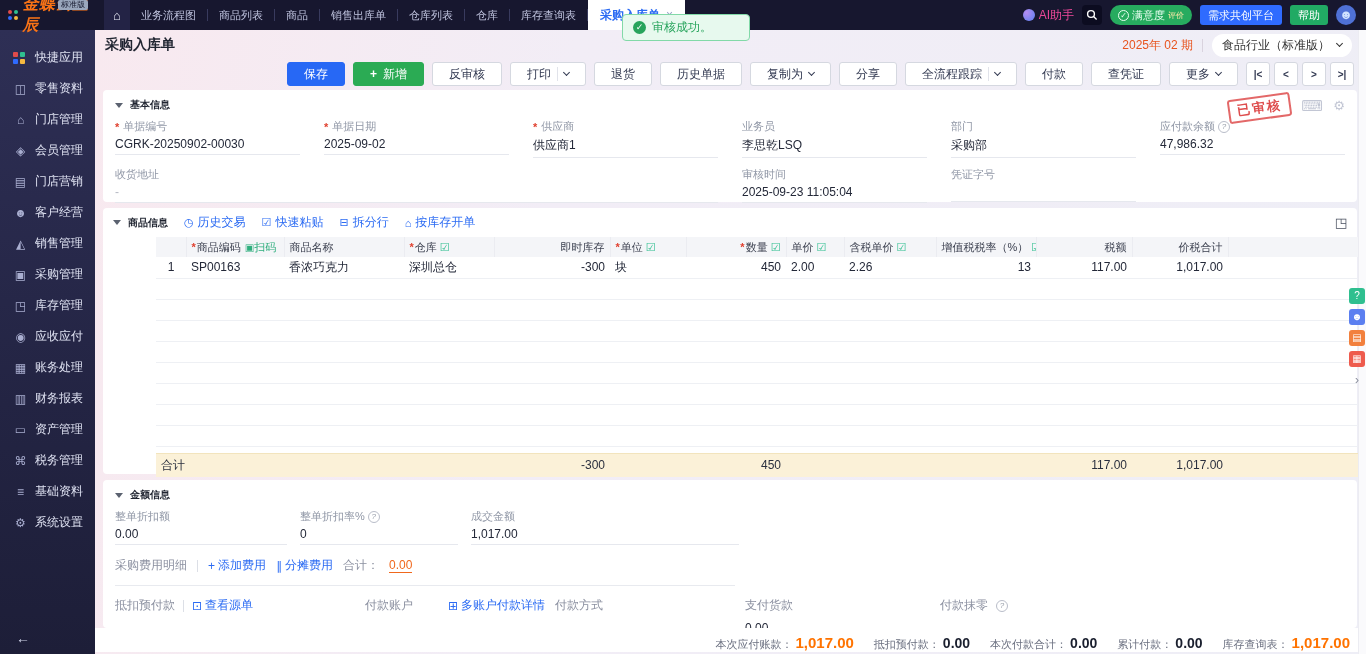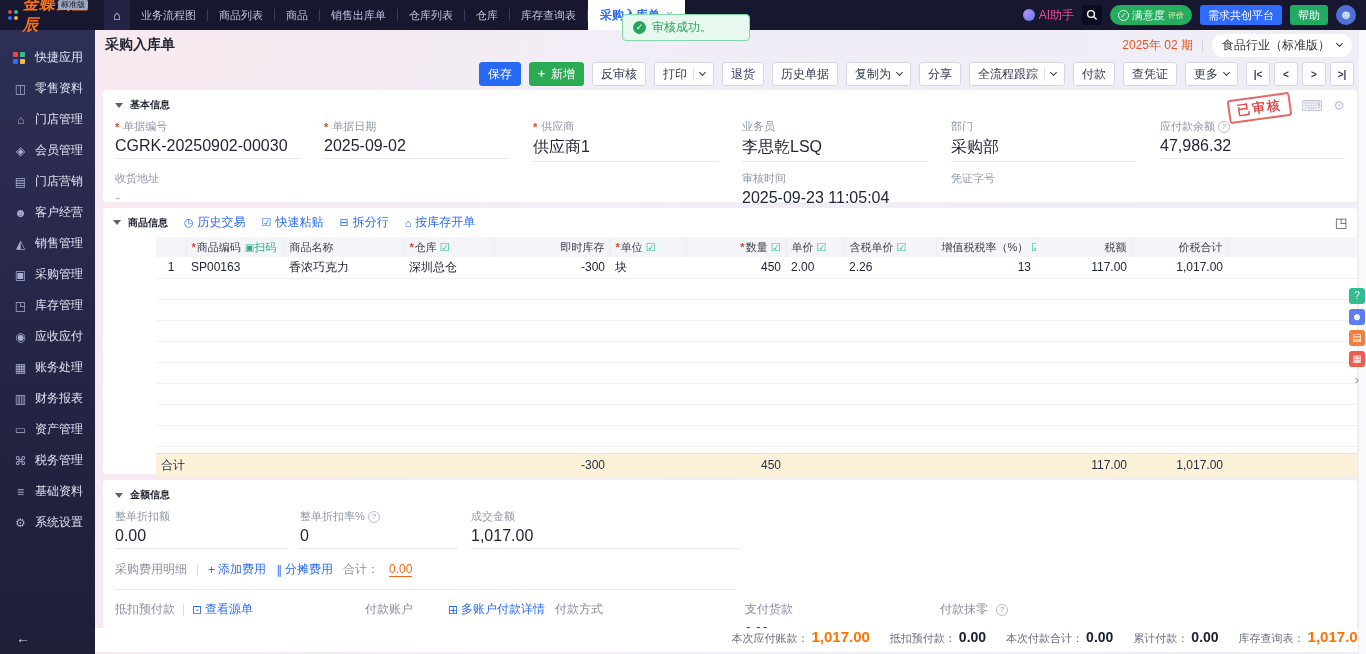--- a/index.html
+++ b/index.html
@@ -52,42 +52,42 @@
   .content { flex:1; display:flex; flex-direction:column; background:linear-gradient(100deg,#f8e9ef 0%, #f2edf6 35%, #eeeef6 100%); position:relative; overflow:hidden; }
   .page-head { height:30px; display:flex; align-items:center; padding:0 14px 0 10px; }
   .page-title { font-size:14px; font-weight:bold; color:#1f2430; }
   .period-area { margin-left:auto; display:flex; align-items:center; gap:9px; }
   .period { color:#e8541e; font-size:12px; cursor:pointer; }
   .vsep { width:1px; height:13px; background:#d9d3de; display:inline-block; }
   .industry { background:#fff; border-radius:12px; padding:3px 10px; display:flex; align-items:center; gap:7px; color:#333; cursor:pointer; }
 
   .chev { display:inline-block; width:5px; height:5px; border-right:1.3px solid currentColor; border-bottom:1.3px solid currentColor; transform:rotate(45deg); margin-top:-3px; }
   .toolbar { height:28px; display:flex; align-items:center; justify-content:flex-end; gap:8px; padding:0 12px; }
-  .tbtn { height:24px; display:flex; align-items:center; gap:6px; padding:0 8px; border-radius:3px; background:#fff; border:1px solid #d5d8e0; color:#333a52; font-size:12px; cursor:pointer; white-space:nowrap; }
+  .tbtn { height:24px; display:flex; align-items:center; gap:6px; padding:0 16px; border-radius:3px; background:#fff; border:1px solid #d5d8e0; color:#333a52; font-size:12px; cursor:pointer; white-space:nowrap; }
   .tbtn.primary { background:#2768f5; border-color:#2768f5; color:#fff; }
   .tbtn.success { background:#2bab54; border-color:#2bab54; color:#fff; }
   .tbtn .bdiv { width:1px; height:14px; background:#e1e3ea; }
   .navg { display:flex; gap:4px; }
   .nbtn { width:24px; height:24px; border:1px solid #d5d8e0; background:#fff; border-radius:3px; color:#333a52; font-size:10px; font-weight:bold; display:flex; align-items:center; justify-content:center; cursor:pointer; }
 
   .card { background:#fff; border-radius:4px; margin:0 9px 6px 8px; position:relative; }
   .card.basic { margin-top:2px; padding:8px 12px 10px; height:112px; }
   .card.product { padding:6px 10px 8px; height:266px; }
   .card.amount { padding:8px 12px; height:148px; overflow:hidden; margin-bottom:0; }
   .sec-head { display:flex; align-items:center; gap:6px; }
   .tri { width:0; height:0; border-left:4px solid transparent; border-right:4px solid transparent; border-top:5px solid #5b6270; margin-right:1px; }
   .sec-title { font-size:10px; font-weight:bold; color:#1f2430; }
 
   .stamp { position:absolute; right:66px; top:6px; border:2px solid rgba(222,77,77,.85); color:#de4d4d; font-weight:bold; font-size:13px; padding:1px 7px; border-radius:3px; transform:rotate(-8deg); letter-spacing:2px; background:rgba(255,255,255,.6); }
   .kbd-ic { position:absolute; right:34px; top:7px; color:#c2c6d4; font-size:15px; cursor:pointer; }
   .gear-ic { position:absolute; right:12px; top:8px; color:#c2c6d4; font-size:13px; cursor:pointer; }
 
   .fgrid { display:grid; grid-template-columns:repeat(6,1fr); column-gap:24px; row-gap:9px; margin-top:7px; }
   .field .flabel { font-size:11px; color:#9097a6; margin-bottom:3px; display:flex; align-items:center; gap:3px; }
-  .field .fvalue { font-size:16px; color:#232838; border-bottom:1px solid #e6e8ee; padding-bottom:3px; min-height:17px; white-space:nowrap; }
+  .field .fvalue { font-size:12px; color:#232838; border-bottom:1px solid #e6e8ee; padding-bottom:3px; min-height:17px; white-space:nowrap; }
   .field .fvalue.muted { color:#b6bac4; }
   .star { color:#e0402f; font-weight:bold; margin-right:1px; }
   .help { width:12px; height:12px; border:1px solid #b9bdc9; color:#9aa0ab; border-radius:50%; font-size:8px; line-height:10px; text-align:center; display:inline-block; }
   .span3 { grid-column:span 3; }
 
   .plinks { display:flex; align-items:center; gap:16px; margin-left:10px; }
   .plink { color:#2b6bf3; font-size:12px; display:flex; align-items:center; gap:4px; cursor:pointer; }
   .plink .ic { font-size:11px; }
   .expand-ic { margin-left:auto; color:#4a5160; font-size:13px; cursor:pointer; }
 
@@ -110,21 +110,21 @@
   .glabel { color:#8b90a0; }
   .vsep2 { width:1px; height:12px; background:#dcdfe6; display:inline-block; }
   .blink { color:#2b6bf3; display:flex; align-items:center; gap:3px; cursor:pointer; }
   .fee-total-val { color:#f0681d; border-bottom:1px solid #f0681d; cursor:pointer; }
 
   .pay-grid { display:grid; grid-template-columns:250px 190px 190px 195px 1fr; margin-top:11px; }
   .pay-cell .phead { display:flex; align-items:center; gap:8px; font-size:12px; }
   .pay-cell .pval { margin-top:7px; font-size:12px; color:#232838; }
   .pay-cell .pval.muted { color:#b6bac4; }
 
-  .footer { height:24px; background:#fff; display:flex; align-items:flex-start; justify-content:flex-end; gap:20px; }
+  .footer { height:24px; background:#fff; display:flex; align-items:flex-end; justify-content:flex-end; gap:20px; padding-right:16px; }
   .stat { display:flex; align-items:baseline; gap:3px; }
   .fl { font-size:11px; color:#6b7080; }
   .fv { font-size:14px; font-weight:bold; color:#1a1f2e; }
   .fv.accent { color:#ff7300; font-size:15px; }
 
   .right-strip { position:absolute; right:0; top:30px; bottom:0; width:8px; background:#fafafc; border-left:1px solid #ececf2; z-index:3; }
   .float-col { position:absolute; right:1px; top:288px; z-index:6; display:flex; flex-direction:column; align-items:center; gap:5px; }
   .fbtn { width:16px; height:16px; border-radius:3px; color:#fff; font-size:10px; line-height:16px; text-align:center; cursor:pointer; }
   .fbtn.plain { background:transparent; color:#8a8f9c; font-size:12px; }
 </style>

